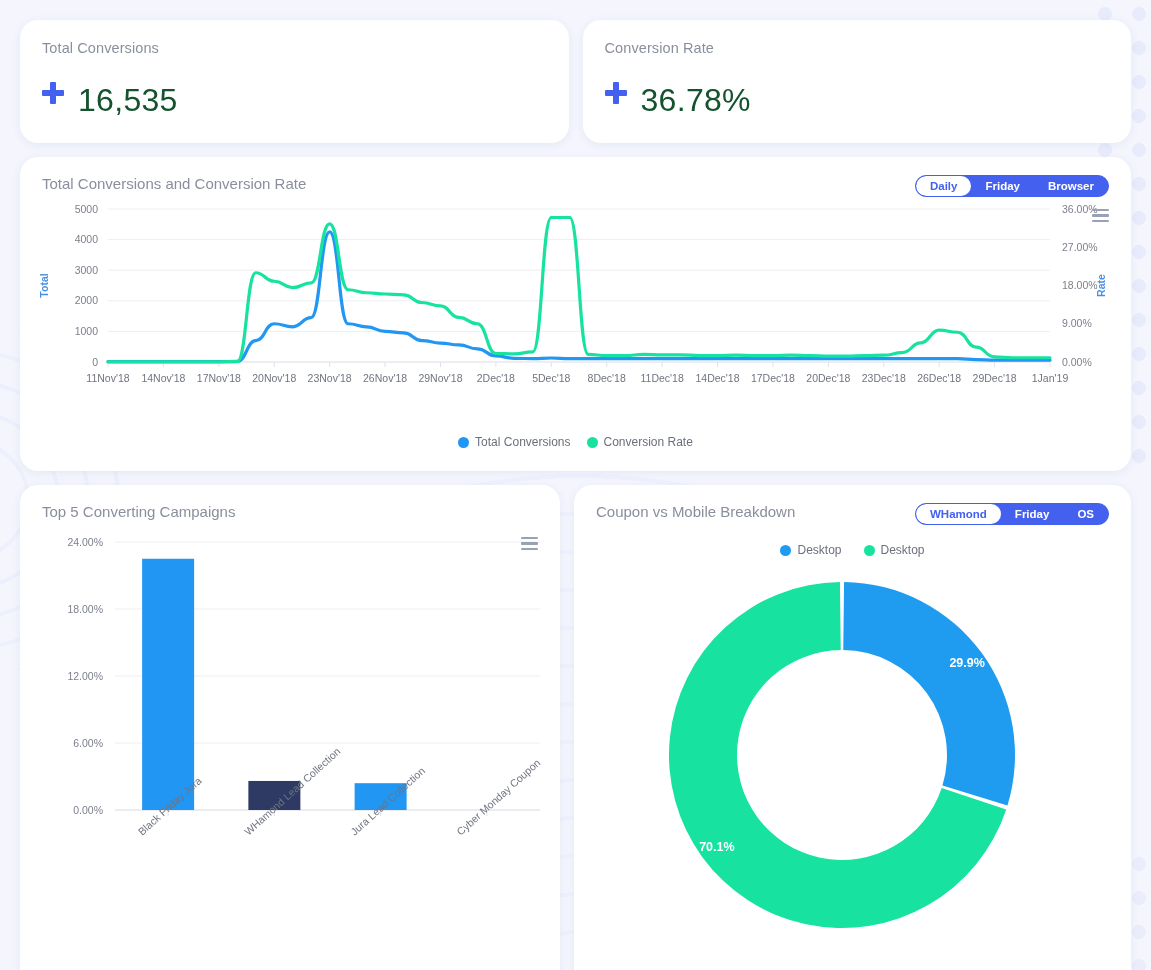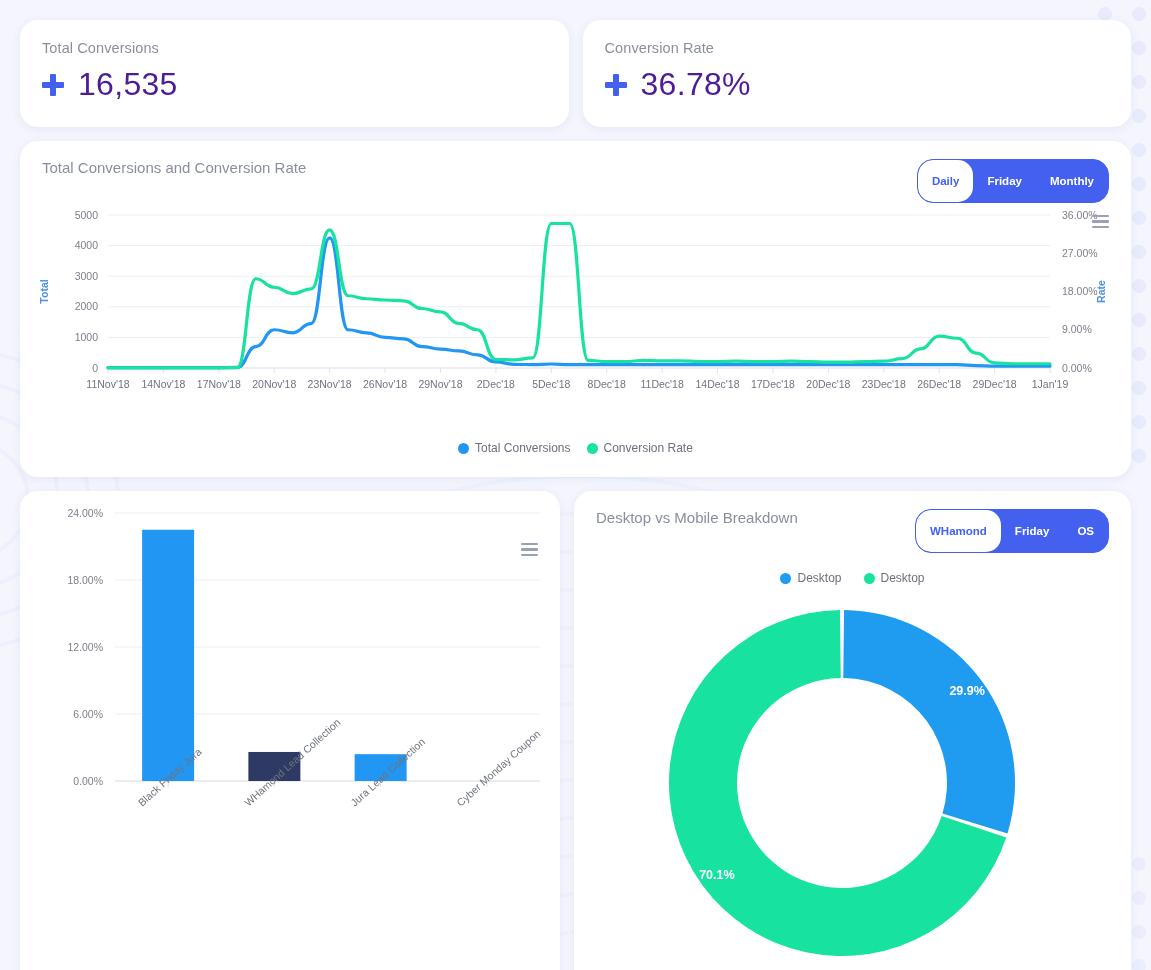--- a/index.html
+++ b/index.html
@@ -44,29 +44,29 @@
   
   .kpi { flex: 1; padding: 20px 22px 24px; }
   .kpi-label { font-size: 14.5px; color: #8a8f9e; letter-spacing: .1px; }
   .kpi-value-row { display: flex; align-items: center; gap: 14px; margin-top: 10px; }
   .plus { position: relative; width: 22px; height: 22px; flex: none; }
   .plus::before, .plus::after {
     content: ""; position: absolute; background: #4361ee; border-radius: 1px;
   }
   .plus::before { left: 8px; top: 0; width: 6px; height: 22px; }
   .plus::after { top: 8px; left: 0; width: 22px; height: 6px; }
-  .kpi-value { font-size: 32px; color: #4c1d95; font-weight: 400; letter-spacing: .3px; }
+  .kpi-value { font-size: 32px; color: #14532d; font-weight: 400; letter-spacing: .3px; margin-top: 16px; }
 
   
   .card-head { display: flex; align-items: flex-start; justify-content: space-between; padding: 18px 22px 0; gap: 38px; }
   .card-title { font-size: 15px; color: #8a8f9e; }
 
   .toggle {
     display: flex; border: 1px solid #4361ee; background: #4361ee;
-    border-radius: 16px; overflow: hidden; height: 44px;
+    border-radius: 16px; overflow: hidden; height: 22px;
   }
   .toggle-opt {
     font-size: 11.5px; font-weight: bold; color: #fff;
     padding: 0 14px; display: flex; align-items: center; white-space: nowrap;
     cursor: pointer;
   }
   .toggle-opt.active { background: #fff; color: #4361ee; border-radius: 15px; }
 
   .hamburger { width: 17px; height: 13px; display: flex; flex-direction: column; justify-content: space-between; cursor: pointer; }
   .hamburger span { display: block; height: 2.4px; background: #9aa1b5; border-radius: 1px; }
@@ -120,21 +120,21 @@
       </div>
     </div>
   </div>
 
   <div class="card main-chart">
     <div class="card-head">
       <div class="card-title">Total Conversions and Conversion Rate</div>
       <div class="toggle">
         <div class="toggle-opt active">Daily</div>
         <div class="toggle-opt">Friday</div>
-        <div class="toggle-opt">Monthly</div>
+        <div class="toggle-opt">Browser</div>
       </div>
     </div>
 
     <div class="chart-wrap">
       <div class="hamburger" style="position:absolute; right:22px; top:12px;">
         <span></span>
           <span></span>
           <span></span>
       </div>
       <svg id="line-svg" width="1111" height="230" viewBox="0 0 1111 230">
@@ -207,20 +207,23 @@
       <div class="legend-item">
         <span class="dot" style="background:#17e2a0"></span>
         <span>Conversion Rate</span>
       </div>
     </div>
   </div>
 
   <div class="row bottom">
 
     <div class="card bar-card">
+      <div class="card-head">
+        <div class="card-title">Top 5 Converting Campaigns</div>
+      </div>
       <div class="hamburger bar-menu">
         <span></span>
           <span></span>
           <span></span>
       </div>
       <svg id="bar-svg" width="540" height="430" viewBox="0 0 540 430">
           <line x1="95" y1="290" x2="520" y2="290" stroke="#eceef3" stroke-width="1"></line>
           <text x="83" y="294" text-anchor="end" class="tick">0.00%</text>
           <line x1="95" y1="223" x2="520" y2="223" stroke="#eceef3" stroke-width="1"></line>
           <text x="83" y="227" text-anchor="end" class="tick">6.00%</text>
@@ -240,21 +243,21 @@
           <rect x="334.625" y="263.2" width="52" height="26.799999999999997" fill="#2196f3"></rect>
           <line x1="360.625" y1="290" x2="360.625" y2="296" stroke="#dfe2ea" stroke-width="1"></line>
           <text x="334.625" y="316" text-anchor="start" class="xtick" transform="rotate(-42 334.625 316)">Jura Lead Collection</text>
           <line x1="466.875" y1="290" x2="466.875" y2="296" stroke="#dfe2ea" stroke-width="1"></line>
           <text x="440.875" y="316" text-anchor="start" class="xtick" transform="rotate(-42 440.875 316)">Cyber Monday Coupon</text>
         </svg>
     </div>
 
     <div class="card donut-card">
       <div class="card-head">
-        <div class="card-title">Desktop vs Mobile Breakdown</div>
+        <div class="card-title">Coupon vs Mobile Breakdown</div>
         <div class="toggle">
           <div class="toggle-opt active">WHamond</div>
           <div class="toggle-opt">Friday</div>
           <div class="toggle-opt">OS</div>
         </div>
       </div>
 
       <div class="donut-legend">
         <div class="legend-item">
           <span class="dot" style="background:#1f9cf0"></span>

